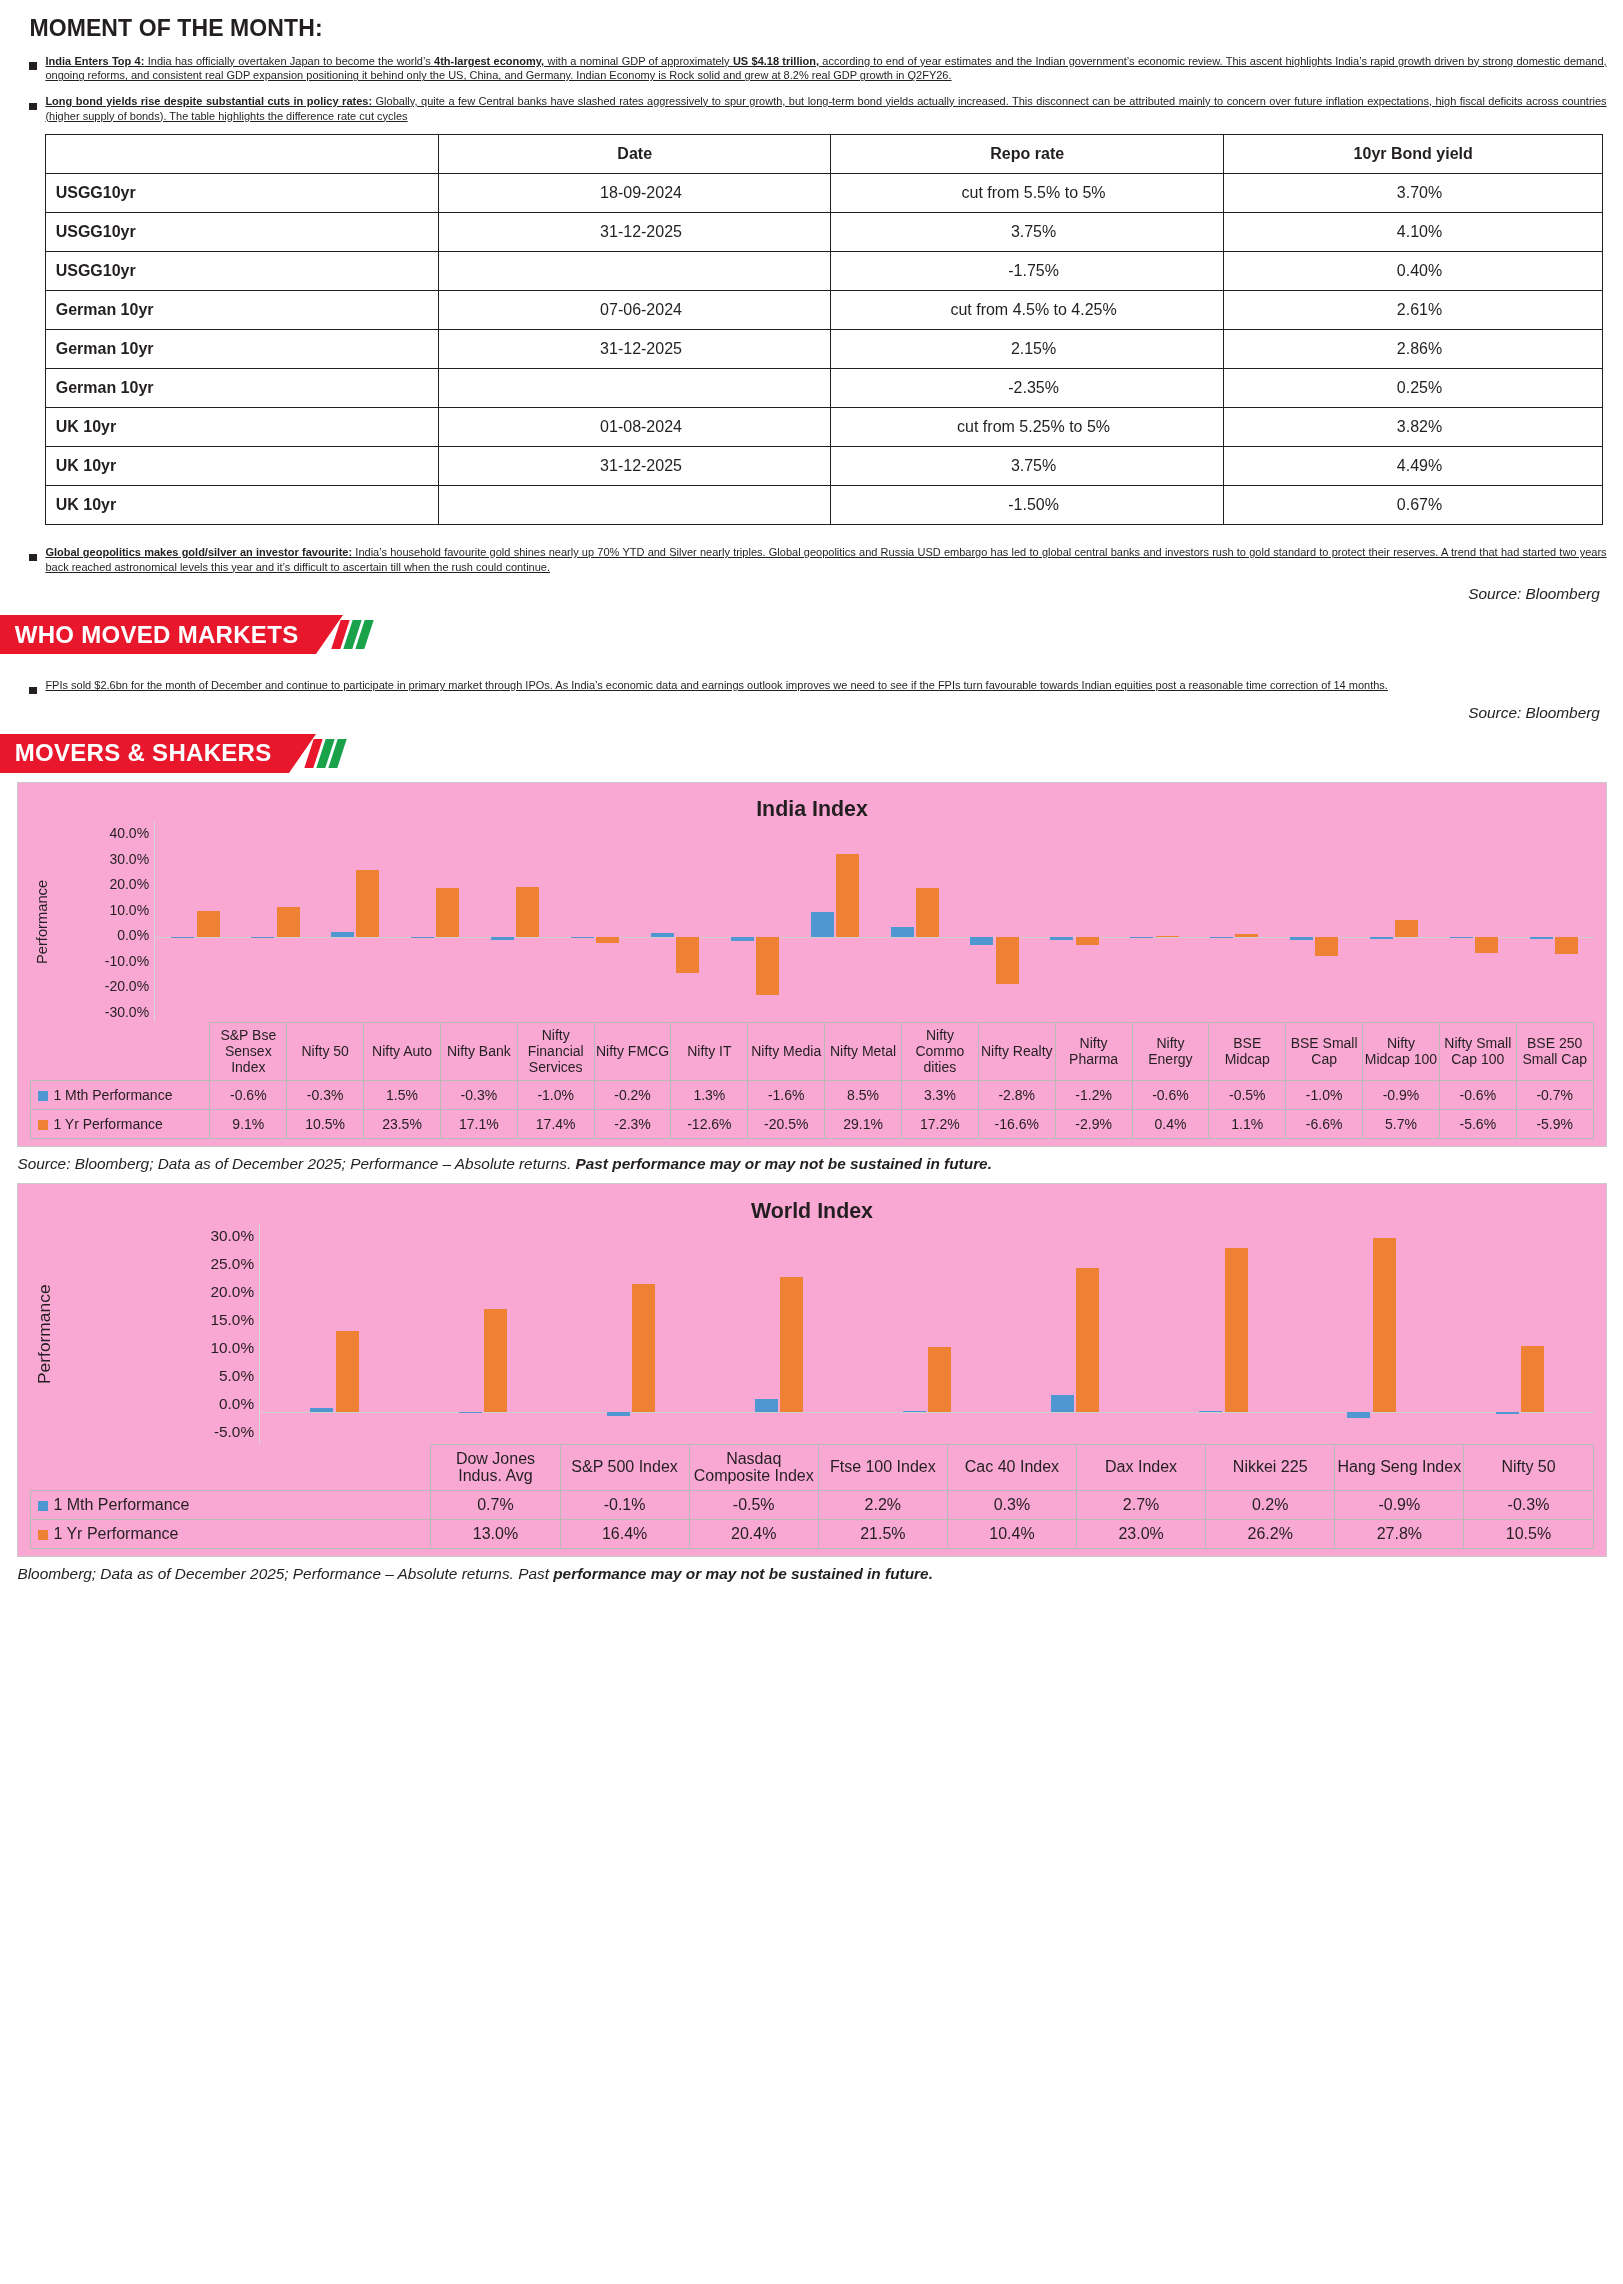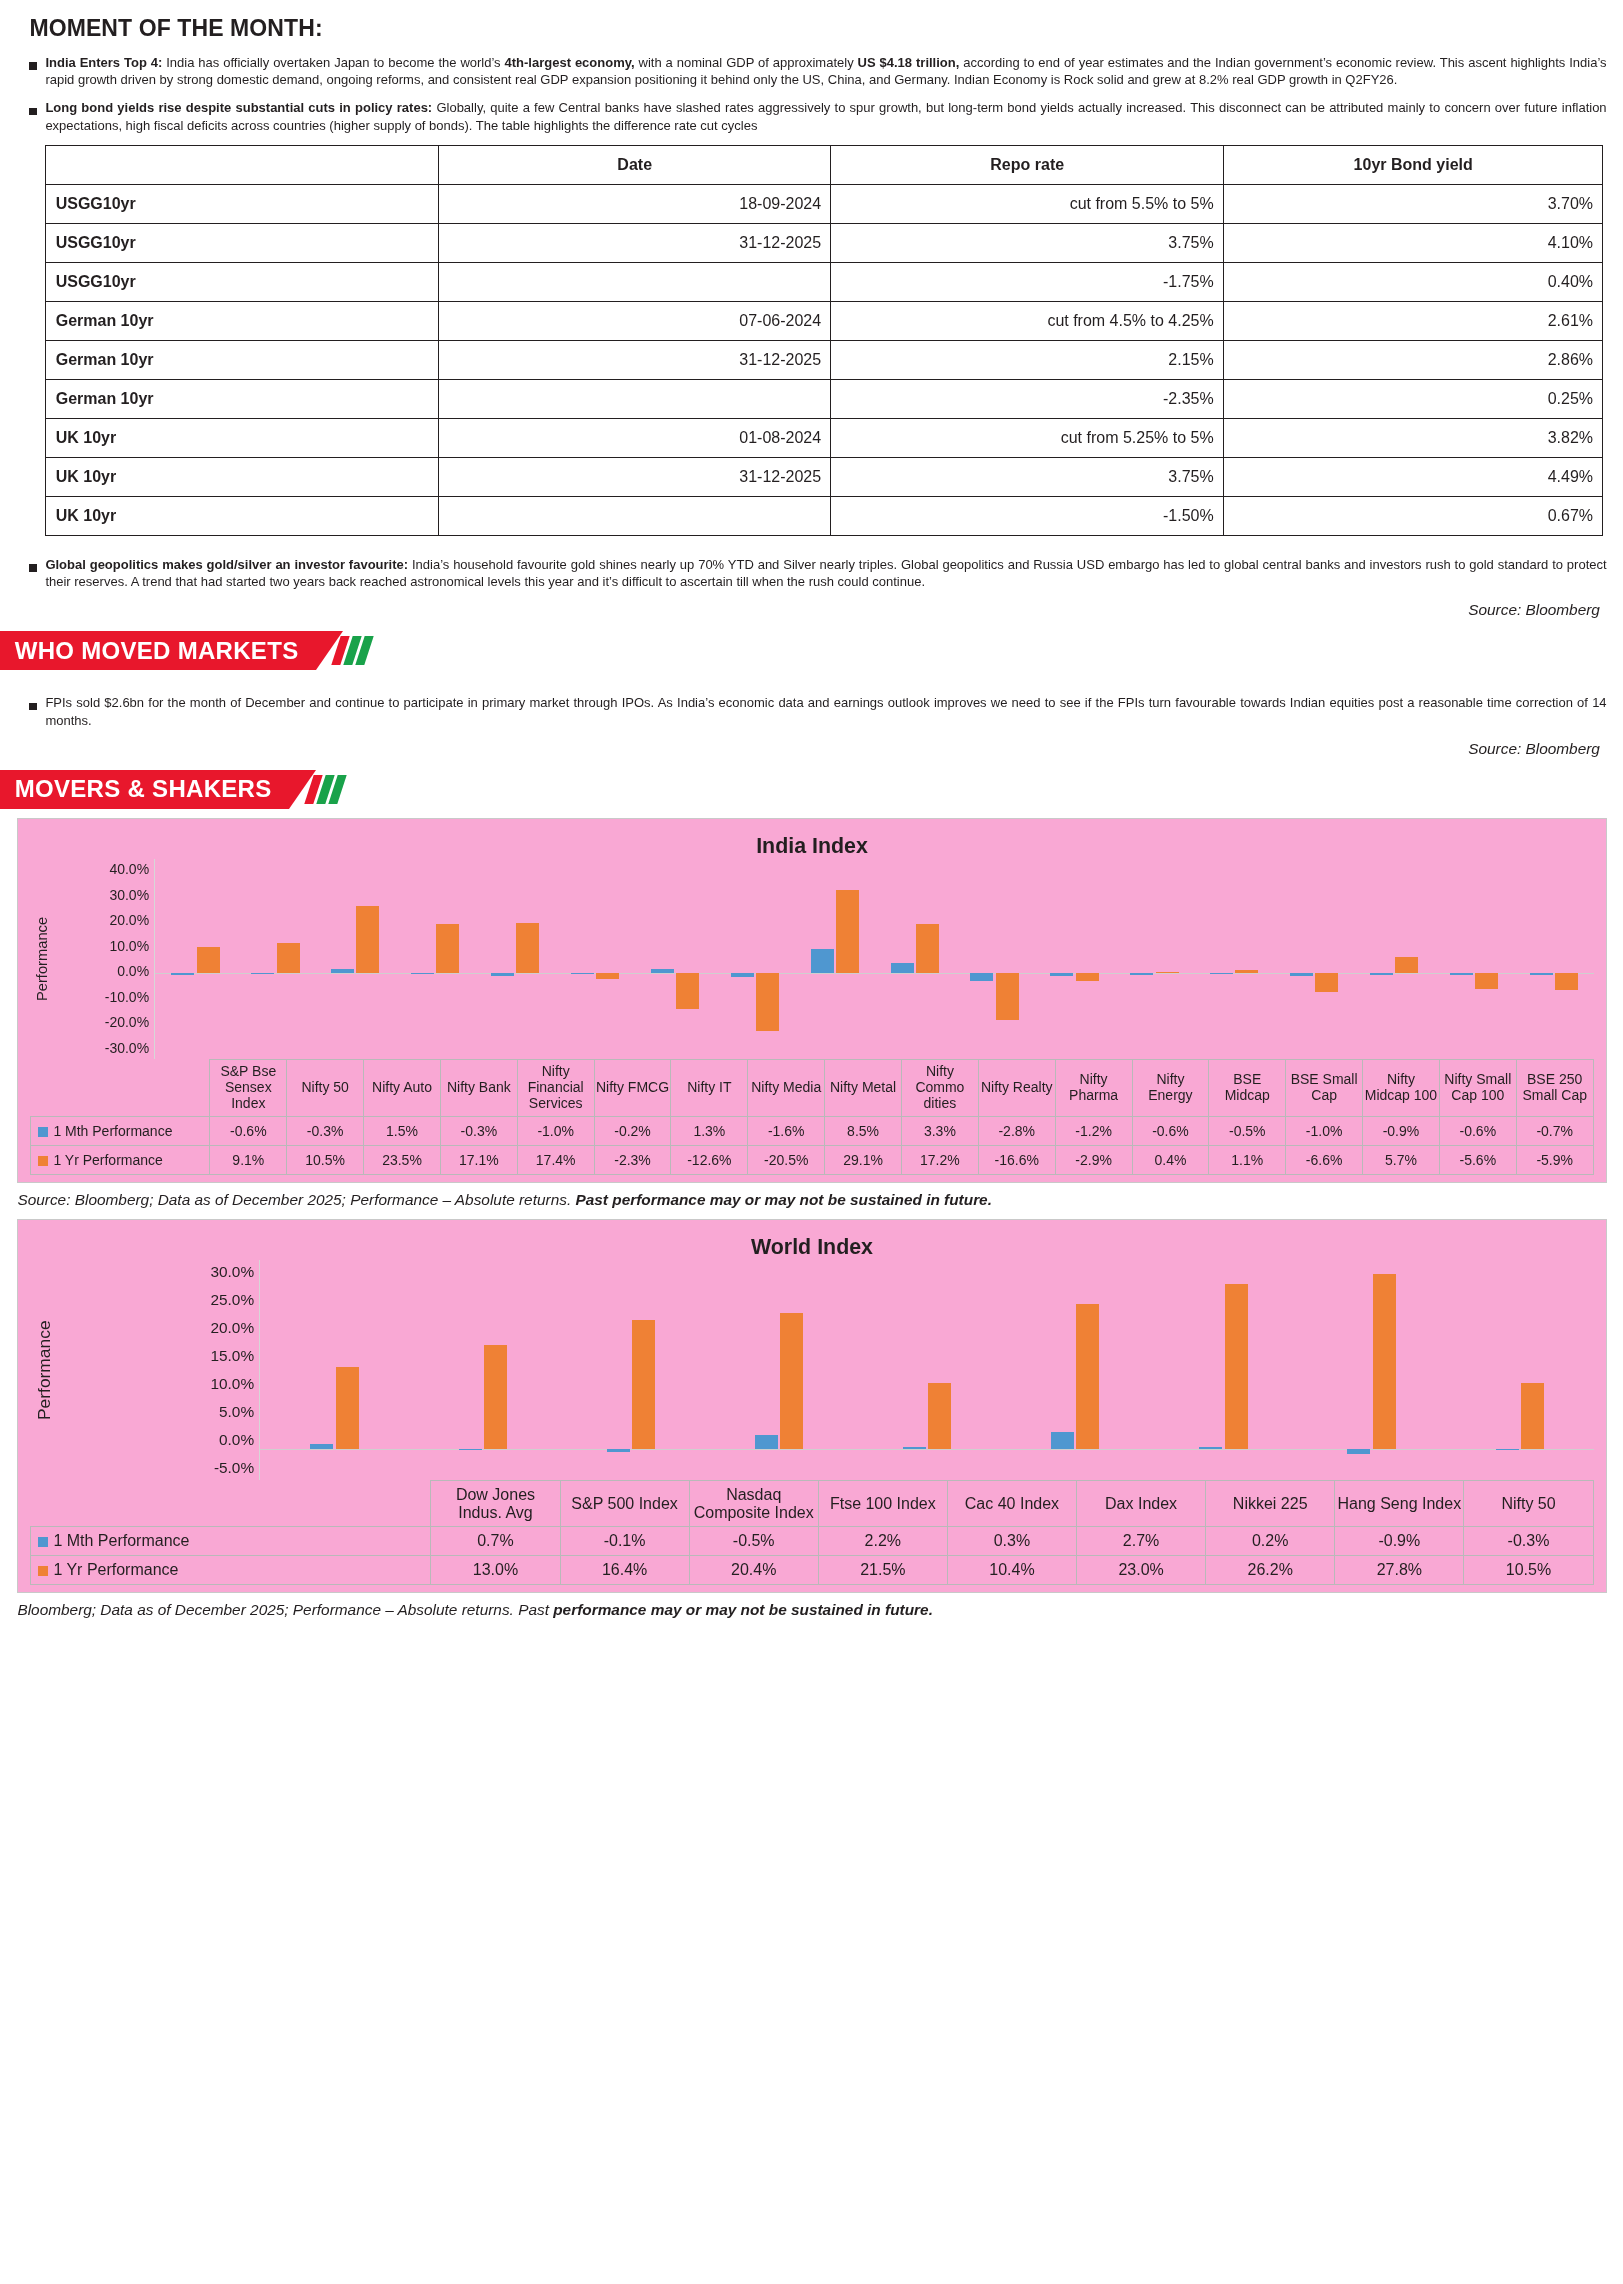--- a/index.html
+++ b/index.html
@@ -47,23 +47,24 @@
     margin: 14.7px 0 12px 12px;
     letter-spacing: 0.1px;
   }
 
   
   ul.bl { list-style: none; margin: 0; padding: 0; }
   ul.bl > li {
     position: relative;
     padding-left: 28px;
     margin-bottom: 10.7px;
-    font-size: 13px;
+    font-size: 11px;
     line-height: 1.34;
     text-align: justify;
+    text-decoration: underline;
   }
   ul.bl > li::before {
     content: "";
     position: absolute;
     left: 12px;
     top: 8.7px;
     width: 7.3px; height: 7.3px;
     background: #231f20;
   }
   b, .b { font-weight: bold; }
@@ -75,21 +76,21 @@
     margin: 9.3px 0 6.7px 28px;
     font-size: 16px;
   }
   table.rates th, table.rates td {
     border: 1.3px solid #231f20;
     padding: 6px 9.3px;
     height: 39px;
   }
   table.rates th { font-weight: bold; text-align: center; }
   table.rates td.lbl { font-weight: bold; text-align: left; width: 387px; margin-top: 16px; }
-  table.rates td.c { text-align: right; padding-left: 22px; }
+  table.rates td.c { text-align: center; padding-left: 22px; }
   table.rates col.c2 { width: 387px; }
   table.rates col.c3 { width: 387px; }
   table.rates col.c4 { width: 374px; }
 
   .source {
     text-align: right;
     font-style: italic;
     font-size: 15.4px;
     margin: 6.7px 6.7px 12px 0;
   }

